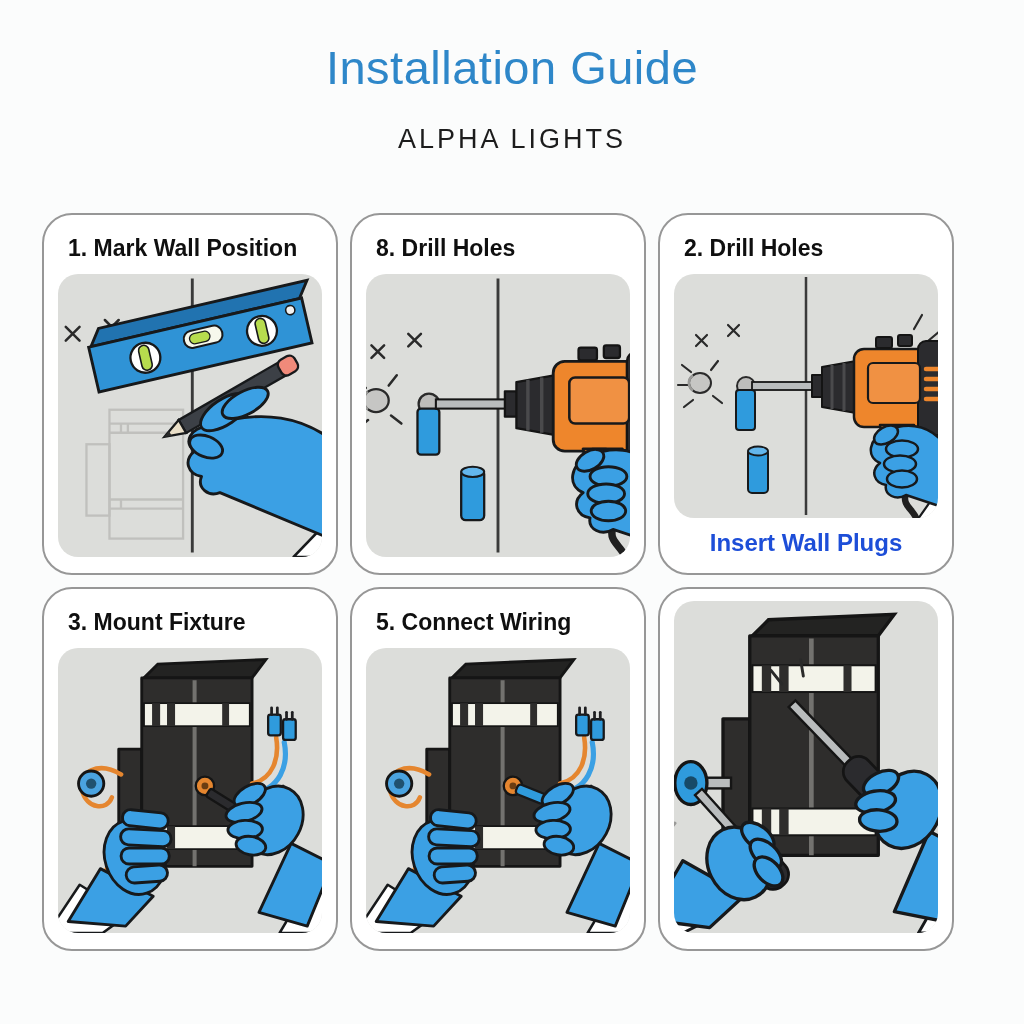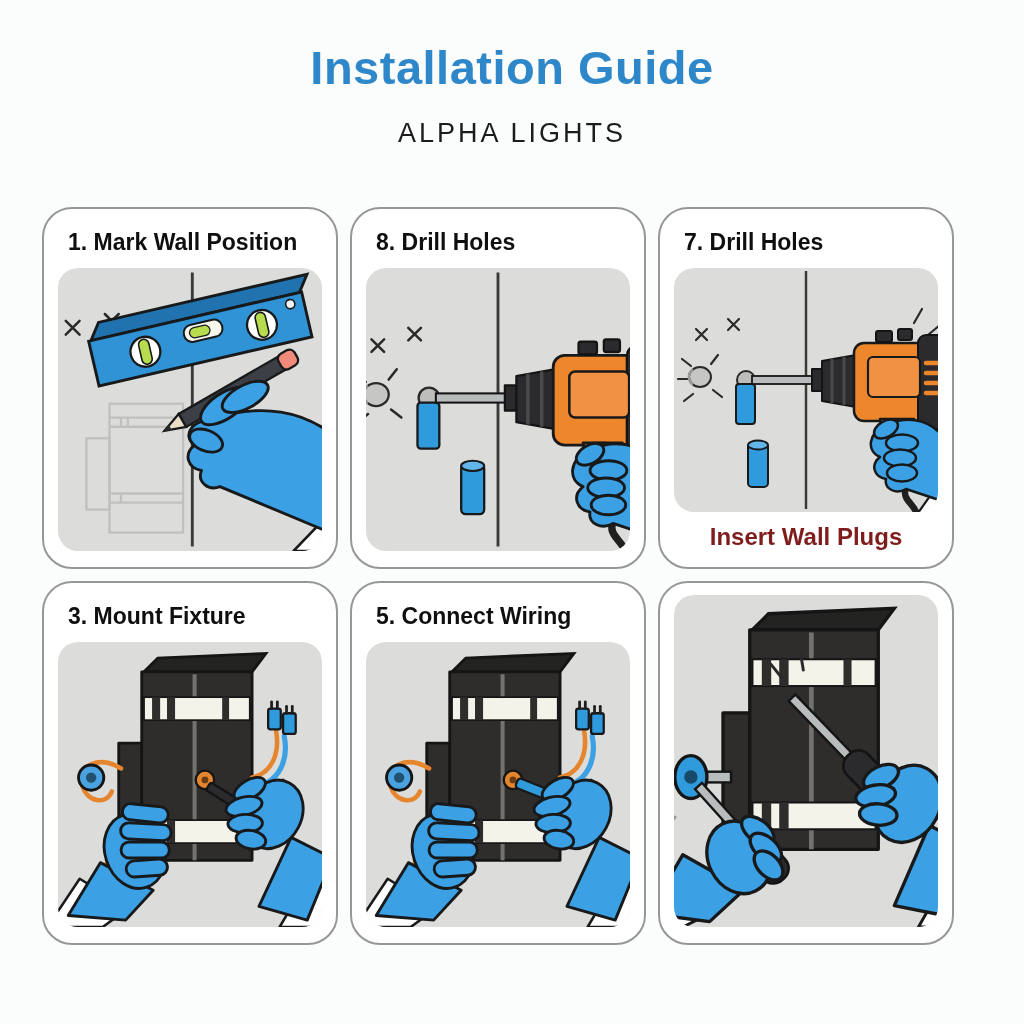--- a/index.html
+++ b/index.html
@@ -5,29 +5,29 @@
   *{margin:0;padding:0;box-sizing:border-box}
   :root{
     --accent-blue:#2e87c9; --glove-blue:#3ba0e4; --tool-orange:#ee862c;
     --plug-blue:#2f9bdd; --level-blue:#2f93d6; --fixture-dark:#2e2d2c;
     --wire-orange:#e5862f; --panel-border:#979797; --illustration-bg:#dcddda;
     --page-bg:#fbfcfc; --text-dark:#131313; --vial-green:#b7dc4e;
   }
   html,body{width:1024px;height:1024px;overflow:hidden;}
   body{background:var(--page-bg);font-family:"Liberation Sans","DejaVu Sans",sans-serif;color:var(--text-dark);}
   .header{text-align:center;padding-top:42px;}
-  .header h1{font-size:47px;font-weight:bold;color:var(--accent-blue);letter-spacing:.5px;line-height:1.1;}
-  .subtitle{margin-top:24px;font-size:27px;letter-spacing:3px;color:#1c1c1c;}
+  .header h1{font-size:47px;font-weight:normal;color:var(--accent-blue);letter-spacing:.5px;line-height:1.1;}
+  .subtitle{margin-top:30px;font-size:27px;letter-spacing:3px;color:#1c1c1c;}
   .grid{display:grid;grid-template-columns:repeat(3,296px);grid-template-rows:362px 364px;
         column-gap:27px;row-gap:31px;margin:58px 0 0 42px;gap:12px;}
   .panel{background:#fff;border:2px solid var(--panel-border);border-radius:30px;
          padding:12px 14px 16px;display:flex;flex-direction:column;}
   .panel h2{font-size:23px;font-weight:bold;color:#0f0f0f;margin:8px 0 12px 10px;white-space:nowrap;}
   .illo{flex:1;background:var(--illustration-bg);border-radius:20px;overflow:hidden;min-height:0;}
-  .caption{text-align:center;font-size:24px;font-weight:bold;color:#7f1d1d;padding-top:11px;}
+  .caption{text-align:center;font-size:24px;font-weight:bold;color:#1d4ed8;padding-top:11px;}
   svg{display:block;width:100%;height:100%;}
   .glove{fill:var(--glove-blue);stroke:#17191b;stroke-width:2.5;stroke-linejoin:round;}
   .sleeve{fill:#ffffff;stroke:#17191b;stroke-width:2.2;stroke-linejoin:round;}
   .orange{fill:var(--tool-orange);stroke:#17191b;stroke-width:2.5;stroke-linejoin:round;}
   .plug{fill:var(--plug-blue);stroke:#17191b;stroke-width:2;}
   .darkpart{fill:#2b2b2e;stroke:#141414;stroke-width:2;stroke-linejoin:round;}
   .fixture{fill:var(--fixture-dark);stroke:#151515;stroke-width:2.5;stroke-linejoin:round;}
   .band{fill:#f3f3ea;stroke:#151515;stroke-width:1.5;}
   .bandseg{fill:var(--fixture-dark);}
   .wireO{fill:none;stroke:var(--wire-orange);stroke-width:4;stroke-linecap:round;}
@@ -153,21 +153,21 @@
             <ellipse class="glove" cx="212" cy="162" rx="13" ry="8" transform="rotate(-30 212 162)"></ellipse>
             <ellipse class="glove" cx="228" cy="176" rx="16" ry="8.5"></ellipse>
             <ellipse class="glove" cx="226" cy="191" rx="16" ry="8.5"></ellipse>
             <ellipse class="glove" cx="228" cy="206" rx="15" ry="8.5"></ellipse>
           </g>
         </svg>
       </div>
     </section>
 
     <section class="panel">
-      <h2>7. Drill Holes</h2>
+      <h2>2. Drill Holes</h2>
       <div class="illo">
         <svg viewBox="0 0 264 246" preserveAspectRatio="xMidYMid slice">
           <line class="wallline" x1="132" y1="4" x2="132" y2="242"></line>
           <g class="ink">
             <path d="M22 62 l11 11 M33 62 l-11 11"></path>
             <path d="M54 52 l11 11 M65 52 l-11 11"></path>
           </g>
           <g class="ink">
             <path d="M8 92 l9 7"></path>
               <path d="M4 112 l11 0"></path>

